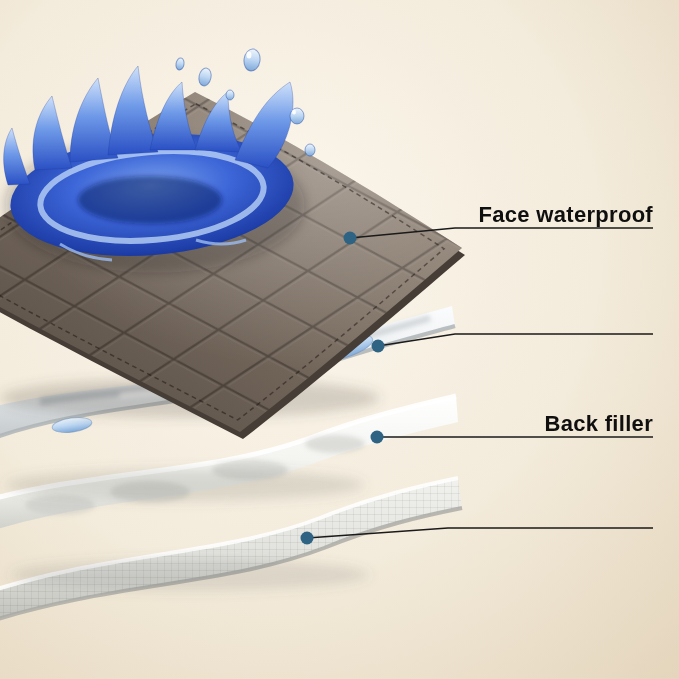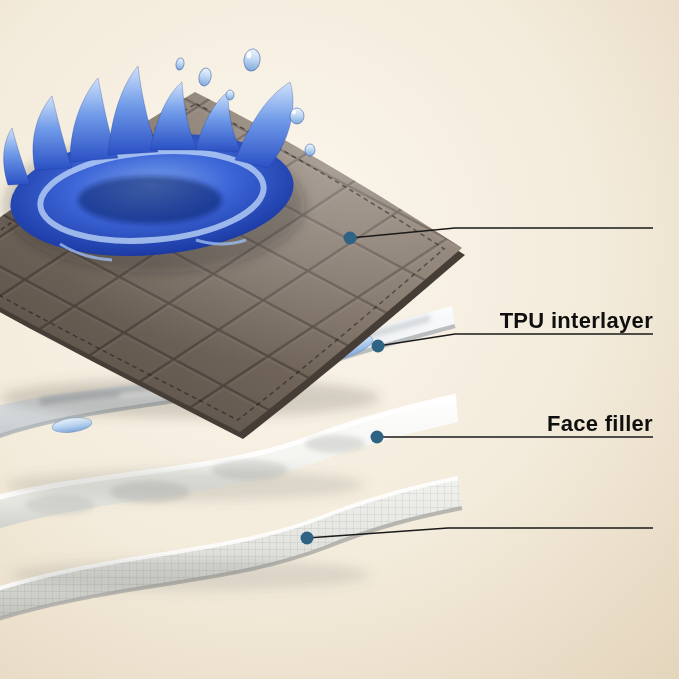--- a/index.html
+++ b/index.html
@@ -177,16 +177,16 @@
         <path d="M 377,437 L 653,437"></path>
         <circle cx="377" cy="437" r="6.5" fill="#2e6384" stroke="none"></circle>
       </g>
       <g>
         <path d="M 307,538 L 448,528 L 653,528"></path>
         <circle cx="307" cy="538" r="6.5" fill="#2e6384" stroke="none"></circle>
       </g>
     </g>
   </svg>
 
-  <div class="label" style="top:308px">TPU interlayer</div>
-  <div class="label" style="top:411px">Face filler</div>
+  <div class="label" style="top:202px">Face waterproof</div>
+  <div class="label" style="top:411px">Back filler</div>
 
 </div>
 
 </body></html>

